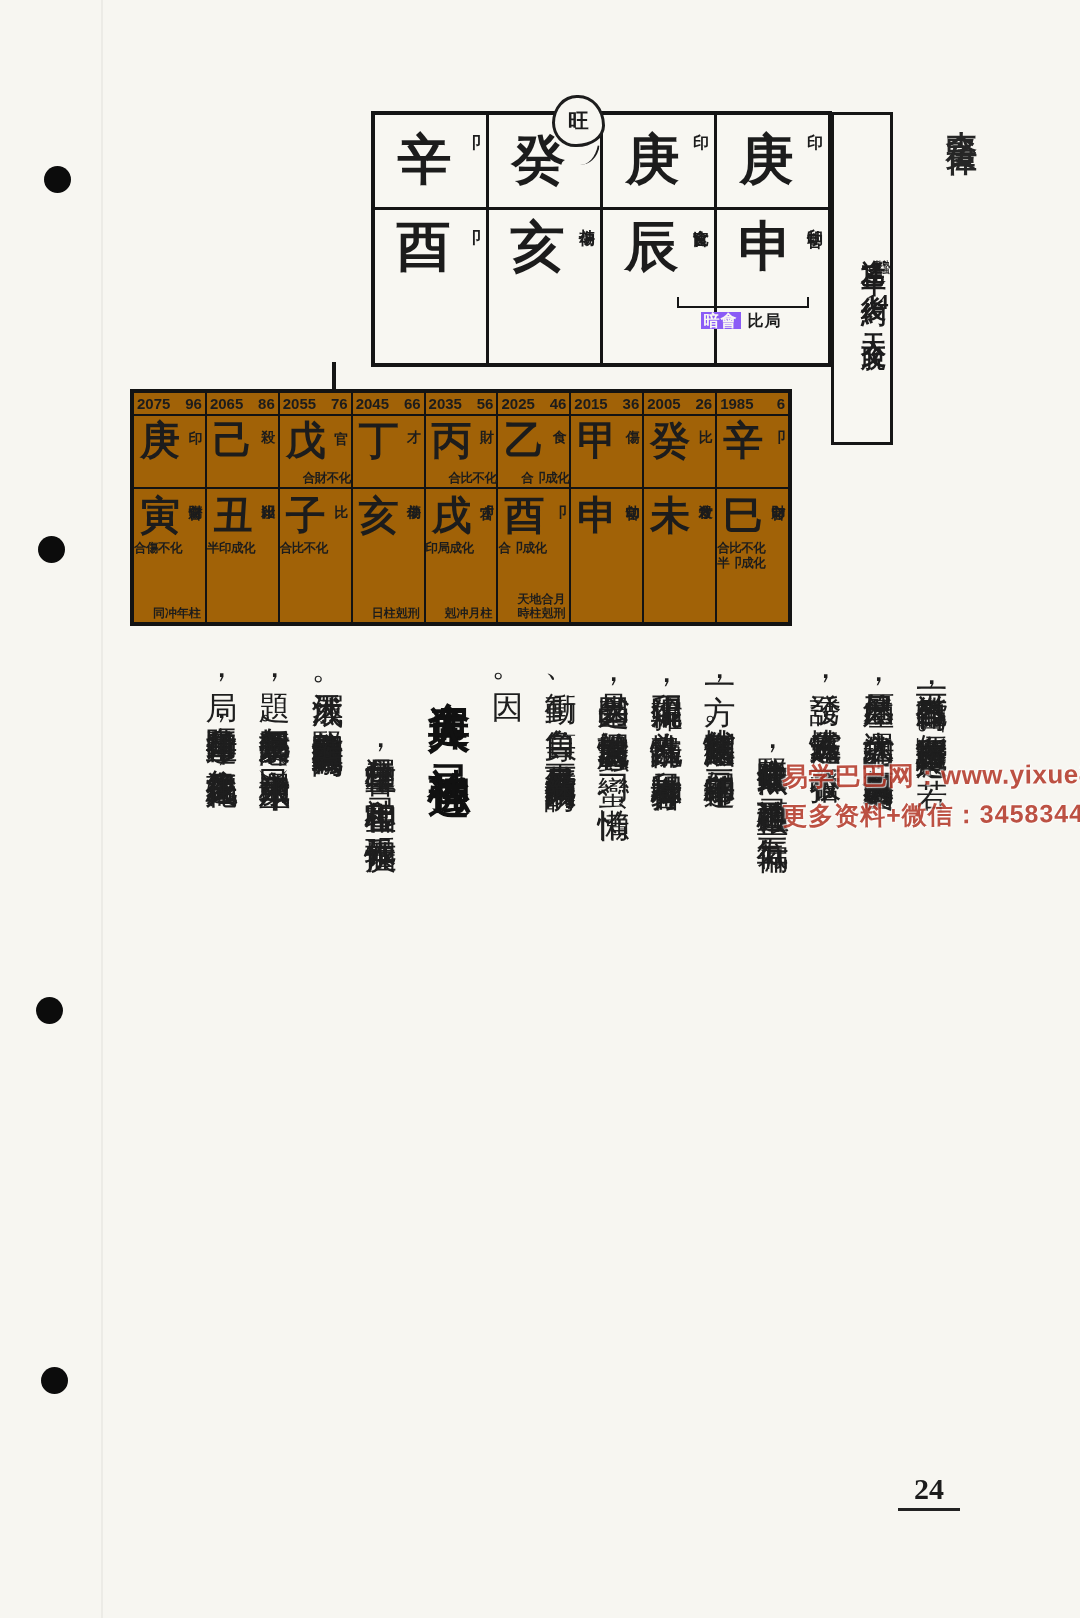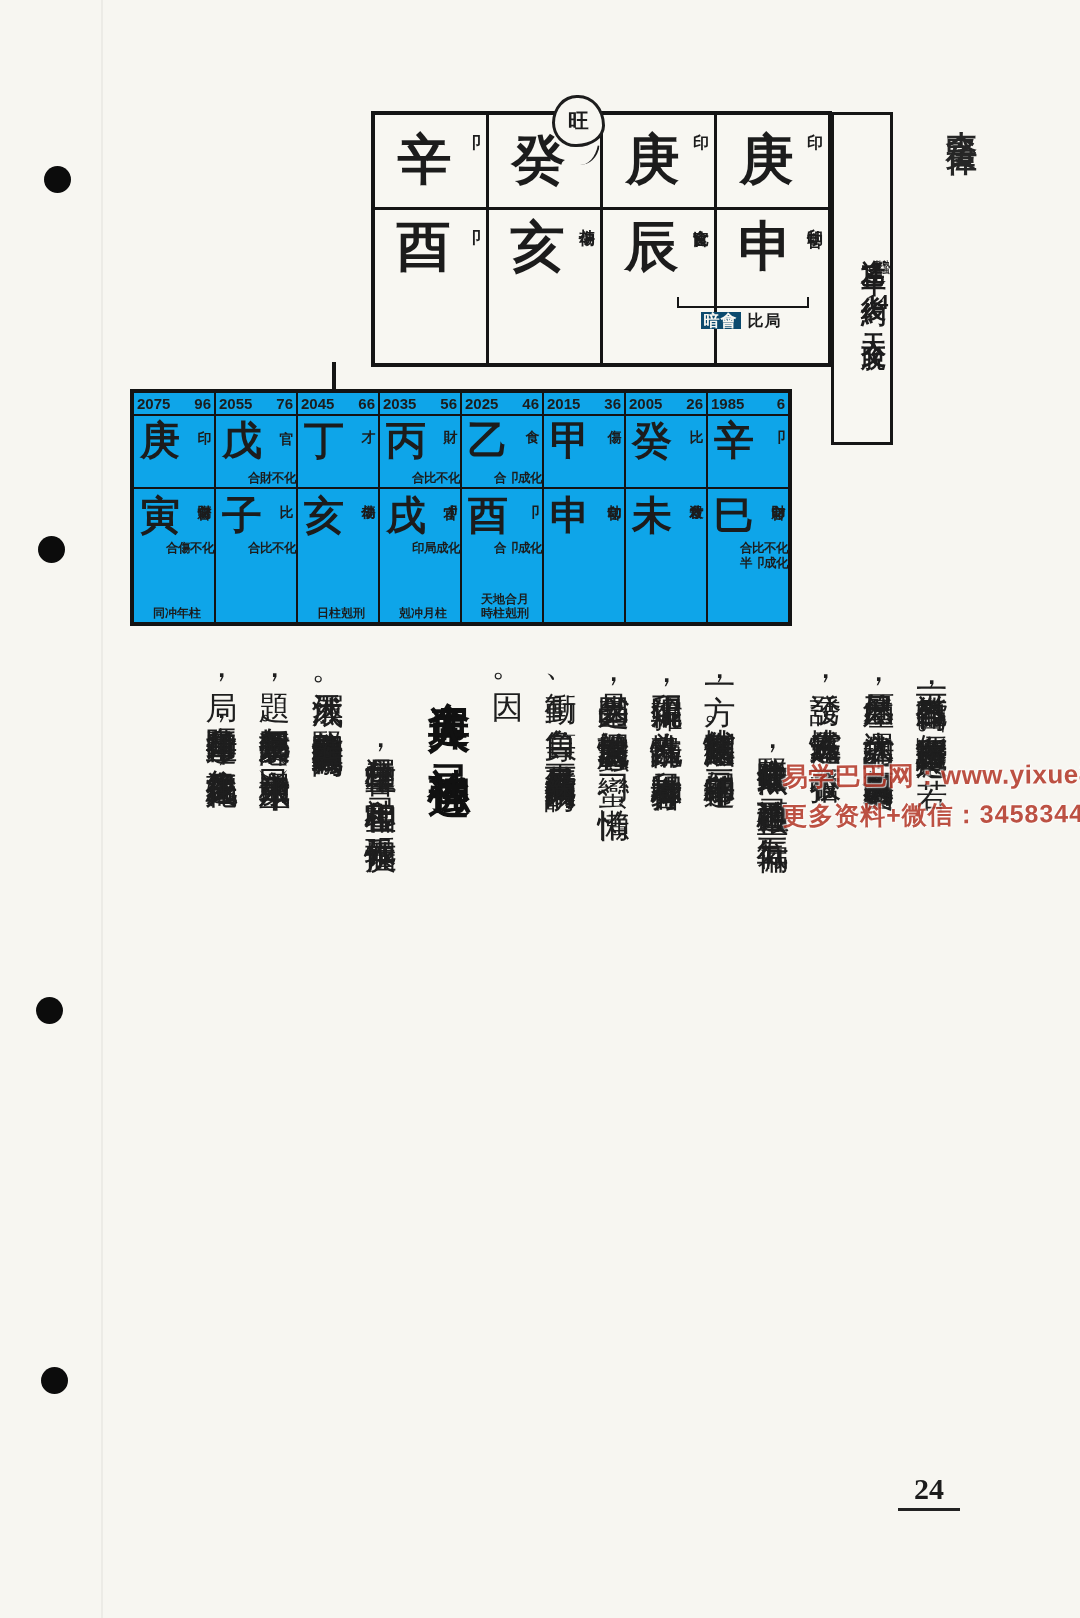--- a/index.html
+++ b/index.html
@@ -24,56 +24,56 @@
   .cell{position:relative;}
   .stem-cell{height:92px;border-bottom:3px solid #151515;display:flex;align-items:center;justify-content:center;padding-right:12px;}
   .branch-cell{flex:1;display:flex;justify-content:center;align-items:flex-start;padding:8px 14px 0 0;}
   .pillar .big{font-size:54px;font-weight:bold;line-height:1.1;}
   .pillar .gods{position:absolute;top:6px;right:4px;writing-mode:vertical-rl;text-orientation:upright;
                 font-size:16px;line-height:17px;font-weight:bold;letter-spacing:1px;}
   .combo-bracket{position:absolute;left:302px;top:182px;width:128px;height:9px;
                  border-left:2.5px solid #151515;border-right:2.5px solid #151515;border-bottom:2.5px solid #151515;}
   .combo-label{position:absolute;left:280px;top:196px;width:172px;text-align:center;
                font-size:16px;font-weight:bold;letter-spacing:1px;}
-  .combo-label .inv{background:#0c4a6e;color:#f8f7f2;padding:0 3px;margin-right:7px;}
+  .combo-label .inv{background:#8b5cf6;color:#f8f7f2;padding:0 3px;margin-right:7px;}
 
   
   .balloon{position:absolute;left:552px;top:95px;width:47px;height:46px;border:3px solid #1d1d1d;
            border-radius:48% 52% 55% 45% / 55% 60% 42% 48%;background:#f7f6f1;display:flex;
            align-items:center;justify-content:center;font-size:21px;font-weight:bold;z-index:3;}
   .balloon::after{content:'';position:absolute;right:4px;bottom:-22px;width:14px;height:22px;
                   border-right:2.5px solid #1d1d1d;border-bottom-right-radius:16px 22px;transform:rotate(10deg);}
 
   
   .side-box{position:absolute;left:831px;top:112px;width:62px;height:333px;border:3.5px solid #161616;
             writing-mode:vertical-rl;text-orientation:upright;font-size:25px;font-weight:bold;
             letter-spacing:6px;padding-top:14px;box-sizing:border-box;text-align:start;
             display:flex;justify-content:center;background:#f8f7f2;}
   .side-box .tcy{text-combine-upright:all;letter-spacing:0;font-size:22px;margin:2px 0;}
   .side-box .small{font-size:14px;font-weight:bold;}
 
   .connector{position:absolute;left:332px;top:362px;width:3.5px;height:28px;background:#151515;}
 
   
   .dayun{position:absolute;left:130px;top:389px;width:654px;height:229px;border:4px solid #131313;
-         display:flex;background:#0ea5e9;}
+         display:flex;background:#a16207;}
   .dy-col{flex:1;display:flex;flex-direction:column;min-width:0;}
   .dy-col + .dy-col{border-left:2.5px solid #131313;}
   .dy-head{height:21px;border-bottom:2.5px solid #131313;display:flex;justify-content:space-between;
            align-items:center;padding:0 3px;font:bold 15px "Liberation Sans","DejaVu Sans",sans-serif;}
   .dy-stem{height:71px;border-bottom:2.5px solid #131313;position:relative;}
   .dy-stem .big{font-size:40px;font-weight:bold;line-height:50px;margin-left:6px;display:block;}
   .gods{position:absolute;top:3px;right:2px;writing-mode:vertical-rl;text-orientation:upright;
         font-size:14px;line-height:15px;font-weight:bold;}
   .snote{position:absolute;bottom:0;left:0;right:0;text-align:right;font-size:12.5px;font-weight:bold;
          letter-spacing:-0.5px;white-space:nowrap;}
   .dy-branch{position:relative;flex:1;}
   .dy-branch .big{font-size:40px;font-weight:bold;line-height:50px;margin:2px 0 0 6px;display:block;}
   .dy-branch .gods{top:5px;}
-  .bnote{text-align:right;font-size:12.5px;font-weight:bold;line-height:15px;letter-spacing:-0.5px;white-space:nowrap;}
+  .bnote{text-align:left;font-size:12.5px;font-weight:bold;line-height:15px;letter-spacing:-0.5px;white-space:nowrap;}
   .pnotes{position:absolute;bottom:2px;left:19px;right:1px;font-size:12px;font-weight:bold;line-height:13.5px;white-space:nowrap;}
 
   
   .body-text{position:absolute;left:185px;top:668px;width:765px;height:778px;writing-mode:vertical-rl;}
   .body-col{writing-mode:vertical-rl;text-orientation:upright;font-size:32px;line-height:36px;
             letter-spacing:1px;margin-block-end:17px;color:#1e1e1e;}
   .body-col[data-indent="1"]{text-indent:64px;}
   .body-col[data-type="title"]{font-size:42px;line-height:48px;font-weight:bold;letter-spacing:4px;
                                margin-block-start:4px;margin-block-end:26px;color:#111;}
 
@@ -184,20 +184,41 @@
           <span class="gods">傷財官</span>
           <div class="bnote">合傷不化</div>
           <div class="bnote"></div>
           <div class="pnotes">
             <div>同冲年柱</div>
             <div></div>
           </div>
         </div>
       </div>
 
+      <div class="dy-col">
+        <div class="dy-head">
+          <span>2065</span>
+          <span>86</span>
+        </div>
+        <div class="dy-stem">
+          <span class="big">己</span>
+          <span class="gods">殺</span>
+          <div class="snote"></div>
+        </div>
+        <div class="dy-branch">
+          <span class="big">丑</span>
+          <span class="gods">殺比卩</span>
+          <div class="bnote">半印成化</div>
+          <div class="bnote"></div>
+          <div class="pnotes">
+            <div></div>
+            <div></div>
+          </div>
+        </div>
+      </div>
 
       <div class="dy-col">
         <div class="dy-head">
           <span>2055</span>
           <span>76</span>
         </div>
         <div class="dy-stem">
           <span class="big">戊</span>
           <span class="gods">官</span>
           <div class="snote">合財不化</div>

